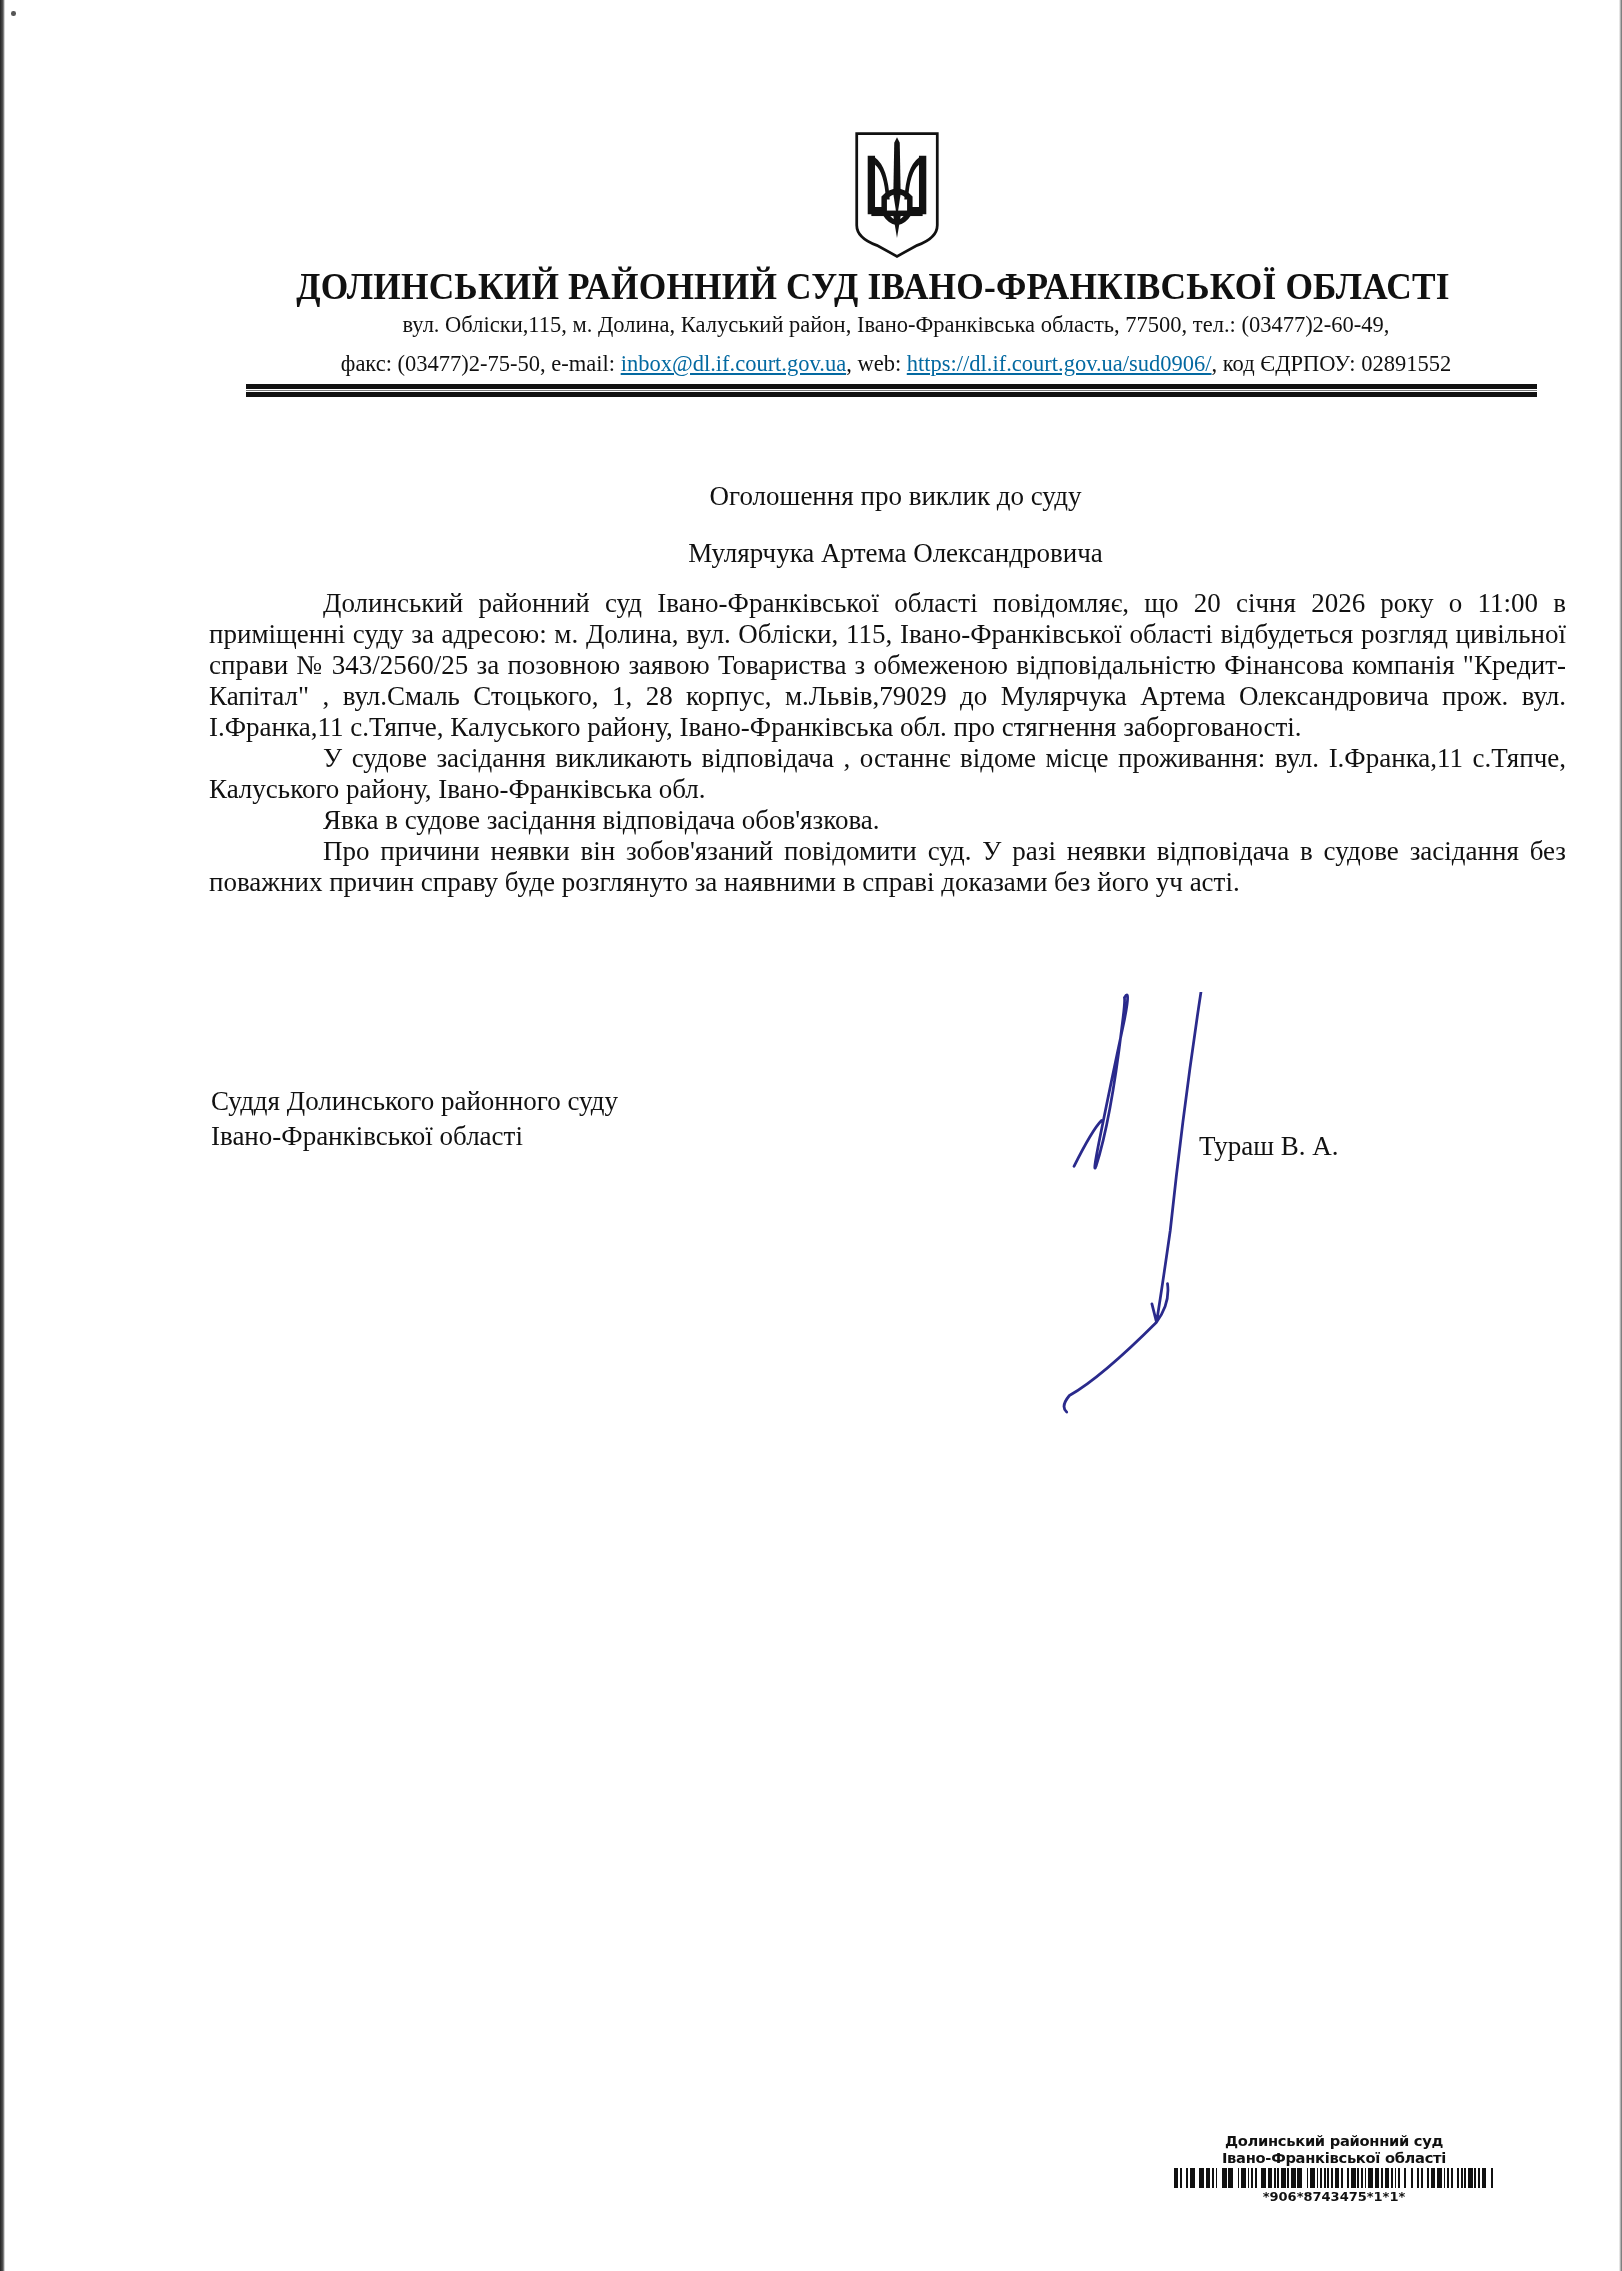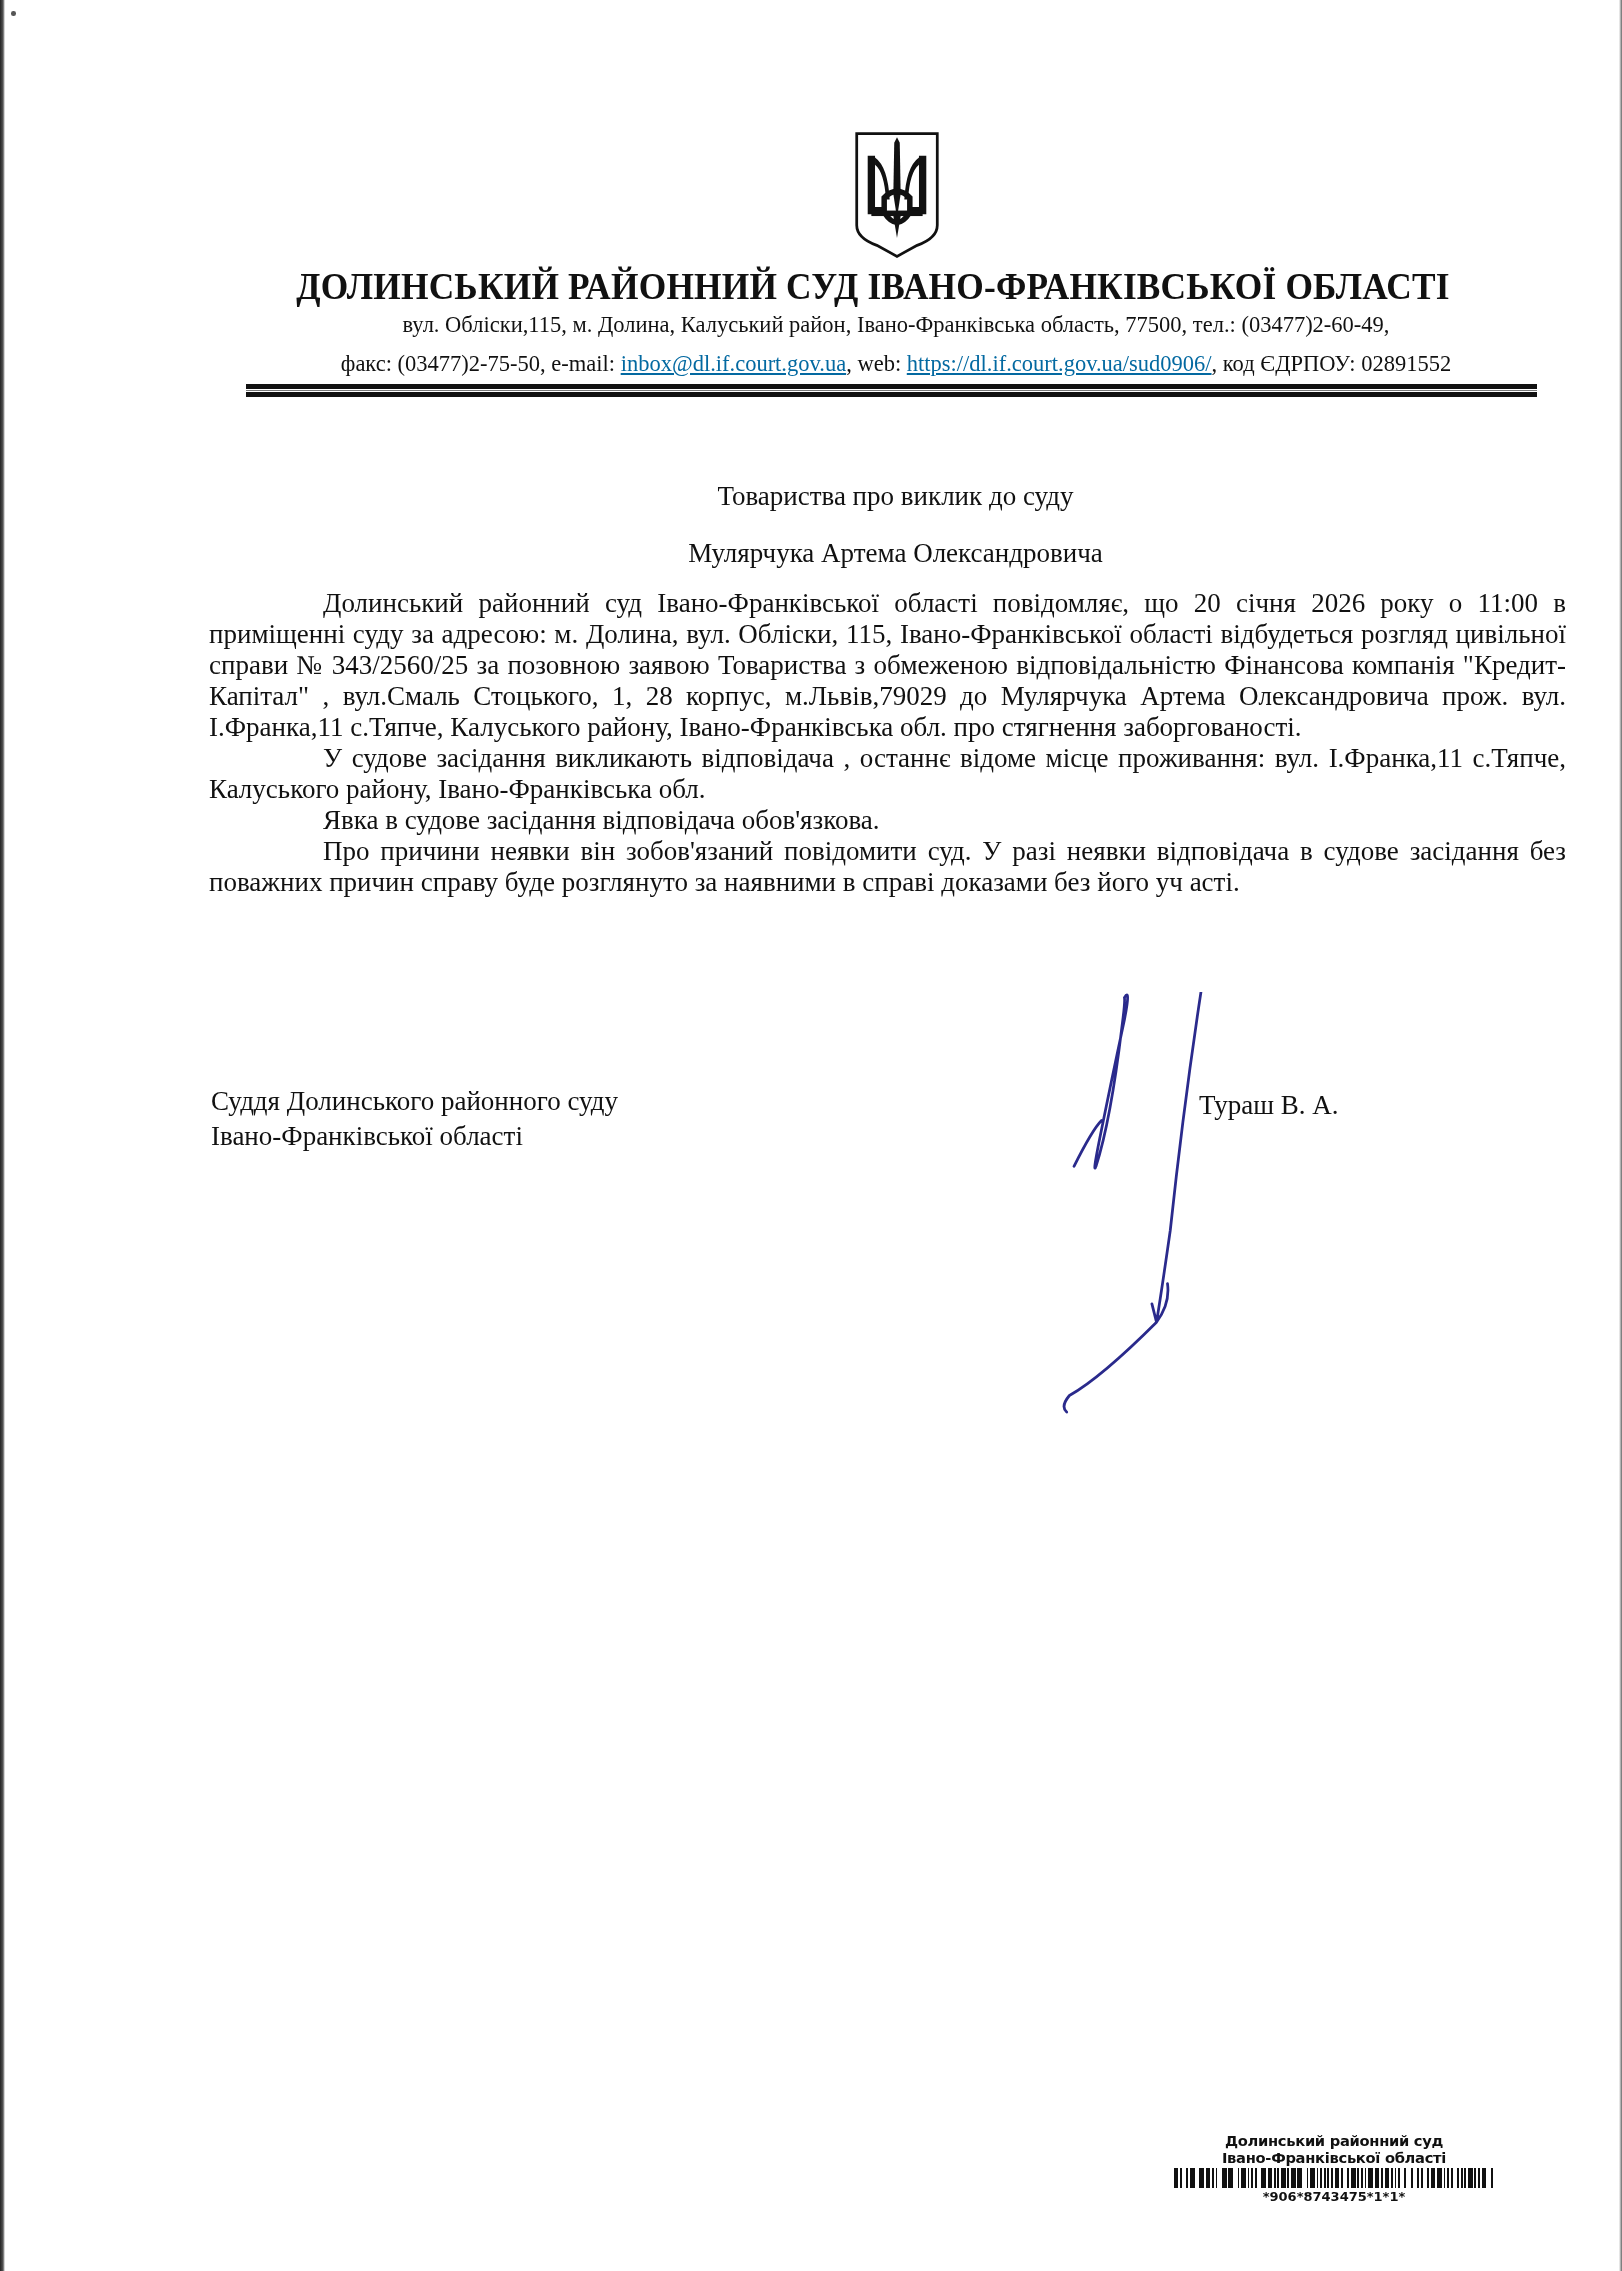--- a/index.html
+++ b/index.html
@@ -35,21 +35,21 @@
     .title1 { top: 481px; }
     .title2 { top: 538px; }
 
     .body-text {
       position: absolute; left: 209px; width: 1357px; top: 588px;
       font-size: 27px; line-height: 31px; text-align: justify;
     }
     .body-text p { margin: 0; text-indent: 114px; }
 
     .judge-title { position: absolute; left: 211px; top: 1084px; font-size: 27px; line-height: 35px; }
-    .judge-name { position: absolute; left: 1199px; top: 1090px; font-size: 27px; }
+    .judge-name { position: absolute; left: 1199px; top: 1131px; font-size: 27px; }
 
     .signature { position: absolute; left: 964px; top: 992px; width: 275px; height: 422px; }
 
     .stamp { position: absolute; left: 1109px; top: 2132px; width: 450px; text-align: center; font-family: "DejaVu Sans", sans-serif; }
     .stamp .s1, .stamp .s2 { font-size: 14.7px; font-weight: bold; line-height: 17.4px; letter-spacing: -0.3px; }
     .barcode { display: flex; justify-content: center; align-items: stretch; height: 20px; margin: 0.9px 0 0.9px; }
     .barcode span { display: block; height: 20px; background: #111; margin-right: 2.8px; }
     .stamp .code { font-size: 13px; font-weight: bold; line-height: 16.5px; }
   </style>
 </head>
@@ -75,21 +75,21 @@
 
 <div class="court-name">ДОЛИНСЬКИЙ РАЙОННИЙ СУД  ІВАНО-ФРАНКІВСЬКОЇ ОБЛАСТІ</div>
 <div class="addr1">вул. Обліски,115, м. Долина, Калуський район, Івано-Франківська область, 77500, тел.: (03477)2-60-49,</div>
 <div class="addr2">
   <span>факс: (03477)2-75-50, e-mail: </span><a>inbox@dl.if.court.gov.ua</a><span>, web: </span><a>https://dl.if.court.gov.ua/sud0906/</a><span>, код ЄДРПОУ:  02891552</span>
 </div>
 <div class="rule r1"></div>
 <div class="rule r2"></div>
 <div class="rule r3"></div>
 
-<div class="title1">Товариства про виклик до суду</div>
+<div class="title1">Оголошення про виклик до суду</div>
 <div class="title2">Мулярчука Артема Олександровича</div>
 
 <div class="body-text">
   <p>Долинський районний суд Івано-Франківської області повідомляє, що 20 січня 2026 року о 11:00 в приміщенні суду за адресою: м. Долина, вул. Обліски, 115, Івано-Франківської області відбудеться розгляд цивільної справи № 343/2560/25  за позовною заявою Товариства з обмеженою відповідальністю Фінансова компанія "Кредит-Капітал" , вул.Смаль Стоцького, 1, 28 корпус, м.Львів,79029 до Мулярчука Артема Олександровича прож. вул. І.Франка,11 с.Тяпче, Калуського району, Івано-Франківська обл. про стягнення заборгованості.</p>
   <p>У судове засідання викликають відповідача , останнє відоме місце проживання: вул. І.Франка,11 с.Тяпче, Калуського району, Івано-Франківська обл.</p>
   <p>Явка в судове засідання відповідача  обов'язкова.</p>
   <p>Про причини неявки він зобов'язаний повідомити суд. У разі неявки відповідача в судове засідання без поважних причин справу буде розглянуто за наявними в справі доказами без його уч асті.</p>
 </div>
 
 <div class="judge-title">

